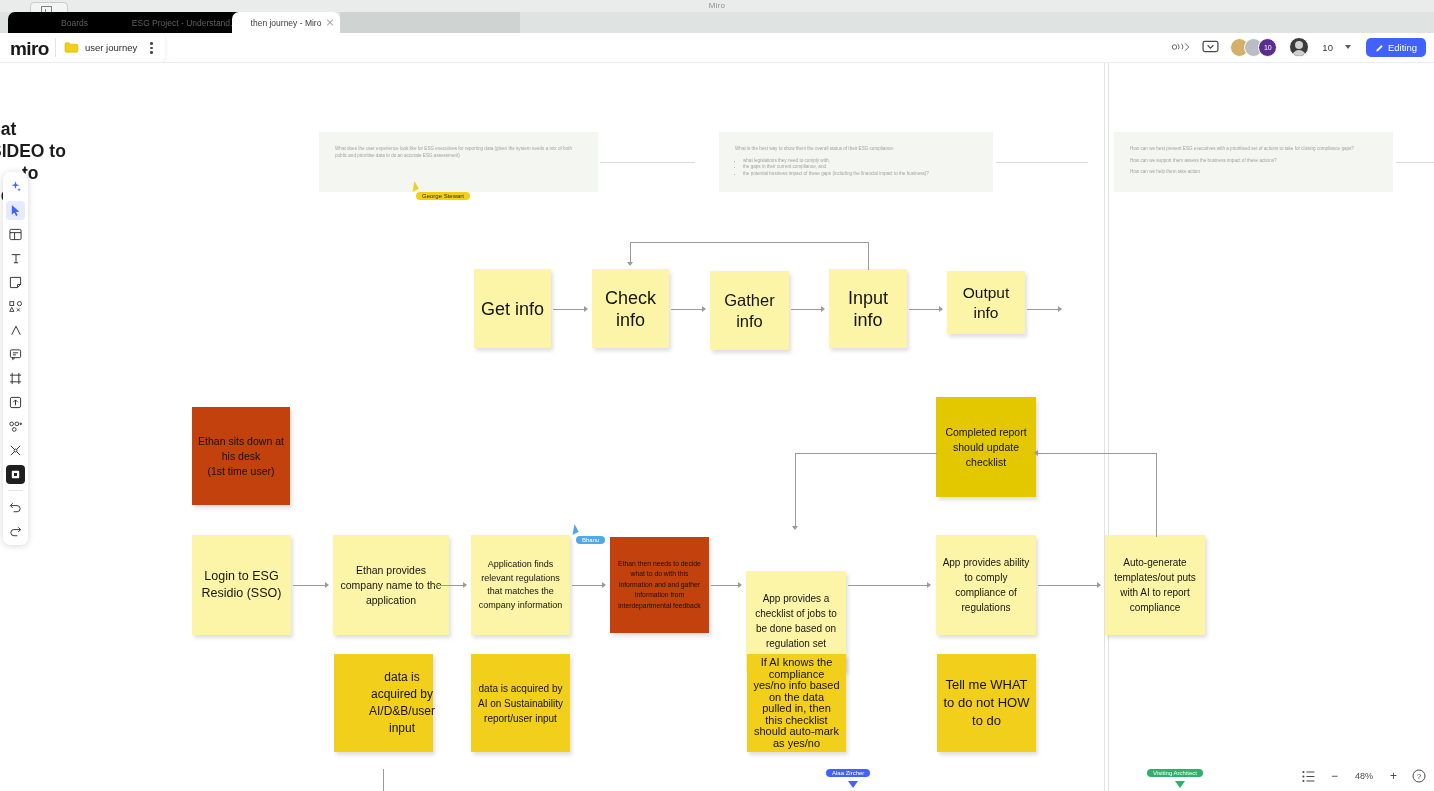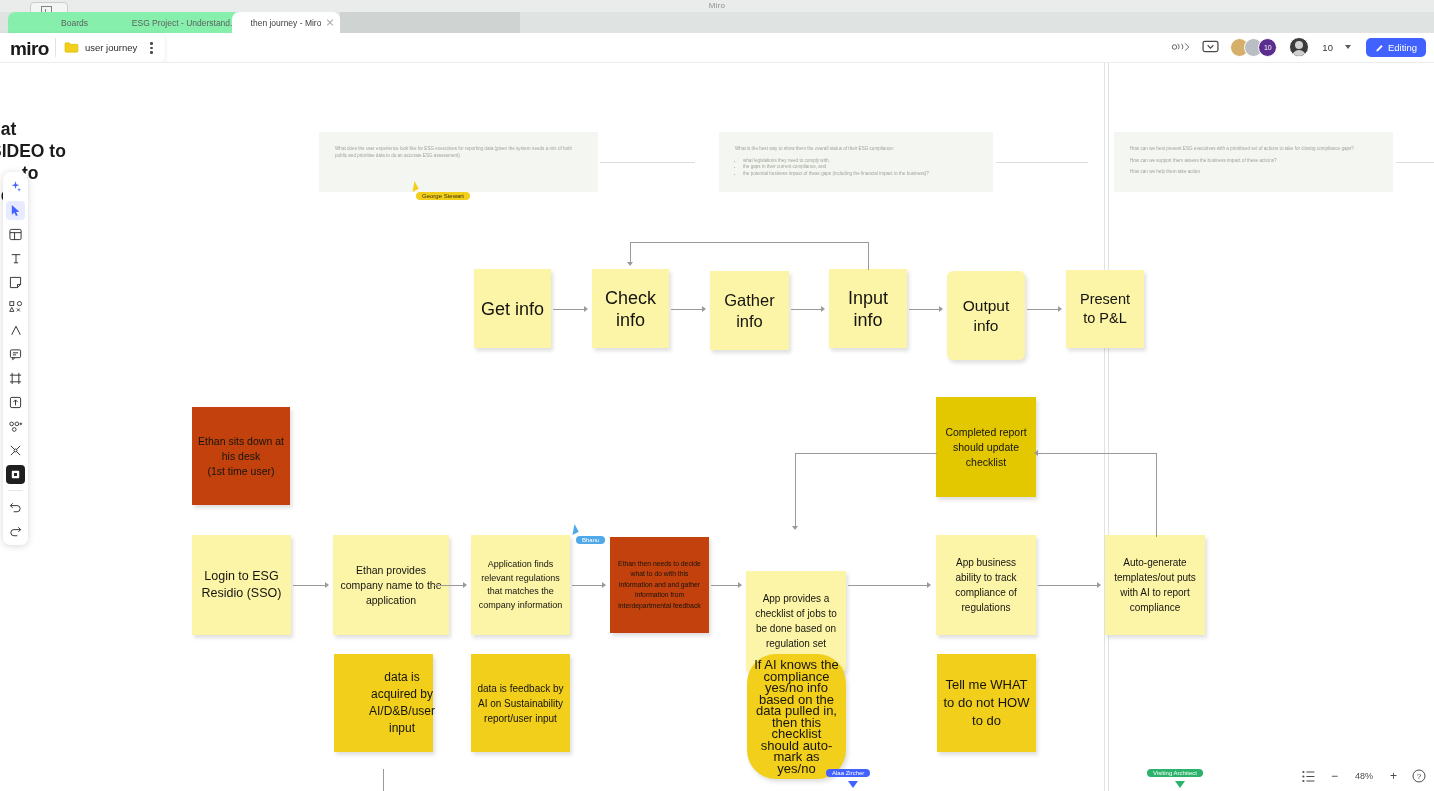--- a/index.html
+++ b/index.html
@@ -16,21 +16,21 @@
             text-align:center;font-size:8px;color:#8d908f;letter-spacing:.2px;}
   .win-btn{position:absolute;left:30px;top:2px;width:36px;height:13px;border:1px solid #c9cdcc;
            border-radius:4px;background:#f3f5f4;}
   .win-btn i{position:absolute;left:10px;top:3px;width:9px;height:7px;border:1px solid #7e8281;}
   .win-btn i:after{content:"";position:absolute;left:3px;top:2px;width:3px;height:3px;
                    border-left:1px solid #7e8281;border-bottom:1px solid #7e8281;}
 
   .tabstrip{position:absolute;left:0;top:12px;width:1434px;height:21px;background:#dfe3e1;}
   .tab{position:absolute;top:0;height:21px;border-radius:7px 7px 0 0;font-size:8.5px;
        color:#5d6160;display:flex;align-items:center;justify-content:center;}
-  .tab.inactive{background:#86efac;}
+  .tab.inactive{background:#000000;}
   .tab.active{background:#ffffff;color:#3d4140;}
   .tab .tlabel{max-width:84%;overflow:hidden;white-space:nowrap;text-overflow:ellipsis;text-align:center;}
   .tab .tclose{position:absolute;right:6px;top:6px;width:8px;height:8px;opacity:.6;}
   .tab .tclose:before,.tab .tclose:after{content:"";position:absolute;left:0;top:4px;width:8px;height:1px;background:#6a6e6d;}
   .tab .tclose:before{transform:rotate(45deg);}
   .tab .tclose:after{transform:rotate(-45deg);}
   #tab0{left:8px;width:133px;}
   #tab1{left:112px;width:145px;}
   #tab2{left:232px;width:108px;}
   .tabfill{position:absolute;left:340px;top:0;width:180px;height:21px;background:#cfd4d2;}
@@ -223,25 +223,22 @@
   </div>
   <div class="note y" style="left:592px;top:207px;width:77px;height:79px;font-size:18px;line-height:22px;">
     <span>Check info</span>
   </div>
   <div class="note y" style="left:710px;top:209px;width:79px;height:79px;font-size:16.5px;line-height:21px;">
     <span>Gather info</span>
   </div>
   <div class="note y" style="left:829px;top:207px;width:78px;height:79px;font-size:18px;line-height:22px;">
     <span>Input info</span>
   </div>
-  <div class="note y" style="left:947px;top:209px;width:78px;height:89px;font-size:15.5px;line-height:20px;border-radius:6px;">
+  <div class="note y" style="left:947px;top:209px;width:78px;height:63px;font-size:15.5px;line-height:20px;">
     <span>Output info</span>
-  </div>
-  <div class="note y" style="left:1066px;top:208px;width:78px;height:78px;font-size:14.5px;line-height:19px;">
-    <span>Present to P&amp;L</span>
   </div>
 
   <div class="conn h" style="left:553px;top:247px;width:32px;"></div>
   <div class="arw r" style="left:584px;top:244px;"></div>
   <div class="conn h" style="left:671px;top:247px;width:32px;"></div>
   <div class="arw r" style="left:702px;top:244px;"></div>
   <div class="conn h" style="left:791px;top:247px;width:31px;"></div>
   <div class="arw r" style="left:821px;top:244px;"></div>
   <div class="conn h" style="left:909px;top:247px;width:31px;"></div>
   <div class="arw r" style="left:939px;top:244px;"></div>
@@ -267,21 +264,21 @@
   <div class="note y" style="left:471px;top:473px;width:99px;height:100px;font-size:9px;line-height:13.5px;">
     <span>Application finds relevant regulations that matches the company information</span>
   </div>
   <div class="note g" style="left:610px;top:475px;width:99px;height:96px;font-size:6.8px;line-height:10.5px;">
     <span>Ethan then needs to decide what to do with this information and and gather information from interdepartmental feedback</span>
   </div>
   <div class="note y" style="left:746px;top:473px;width:100px;height:100px;font-size:10px;line-height:15px;margin-top:36px;">
     <span>App provides a checklist of jobs to be done based on regulation set</span>
   </div>
   <div class="note y" style="left:936px;top:473px;width:100px;height:100px;font-size:10px;line-height:15px;">
-    <span>App business ability to track compliance of regulations</span>
+    <span>App provides ability to comply compliance of regulations</span>
   </div>
   <div class="note y" style="left:1105px;top:473px;width:100px;height:100px;font-size:10px;line-height:15px;">
     <span>Auto-generate templates/out puts with AI to report compliance</span>
   </div>
 
   <div class="conn h" style="left:293px;top:523px;width:33px;"></div>
   <div class="arw r" style="left:325px;top:520px;"></div>
   <div class="conn h" style="left:434px;top:523px;width:30px;"></div>
   <div class="arw r" style="left:463px;top:520px;"></div>
   <div class="conn h" style="left:572px;top:523px;width:31px;"></div>
@@ -301,23 +298,23 @@
   <div class="conn v" style="left:1156px;top:391px;height:84px;"></div>
   <div class="arw l" style="left:1034px;top:388px;"></div>
   <div class="conn h" style="left:795px;top:391px;width:142px;"></div>
   <div class="conn v" style="left:795px;top:391px;height:75px;"></div>
   <div class="arw d" style="left:792px;top:464px;"></div>
 
   <div class="note o" style="left:334px;top:592px;width:99px;height:98px;font-size:12px;line-height:17px;padding-left:43px;">
     <span>data is acquired by AI/D&amp;B/user input</span>
   </div>
   <div class="note o" style="left:471px;top:592px;width:99px;height:98px;font-size:10px;line-height:15px;">
-    <span>data is feedback by AI on Sustainability report/user input</span>
-  </div>
-  <div class="note o" style="left:747px;top:592px;width:99px;height:125px;font-size:13px;line-height:11.5px;border-radius:29px;">
+    <span>data is acquired by AI on Sustainability report/user input</span>
+  </div>
+  <div class="note o" style="left:747px;top:592px;width:99px;height:98px;font-size:11px;line-height:11.5px;">
     <span>If AI knows the compliance yes/no info based on the data pulled in, then this checklist should auto-mark as yes/no</span>
   </div>
   <div class="note o" style="left:937px;top:592px;width:99px;height:98px;font-size:13px;line-height:18px;">
     <span>Tell me WHAT to do not HOW to do</span>
   </div>
 
   <div class="bottom-tick" style="left:383px;top:707px;height:22px;"></div>
 
   <div class="cursor" style="left:570px;top:463px;color:#4fa8e8;">
     <div class="cur-arrow"></div>

